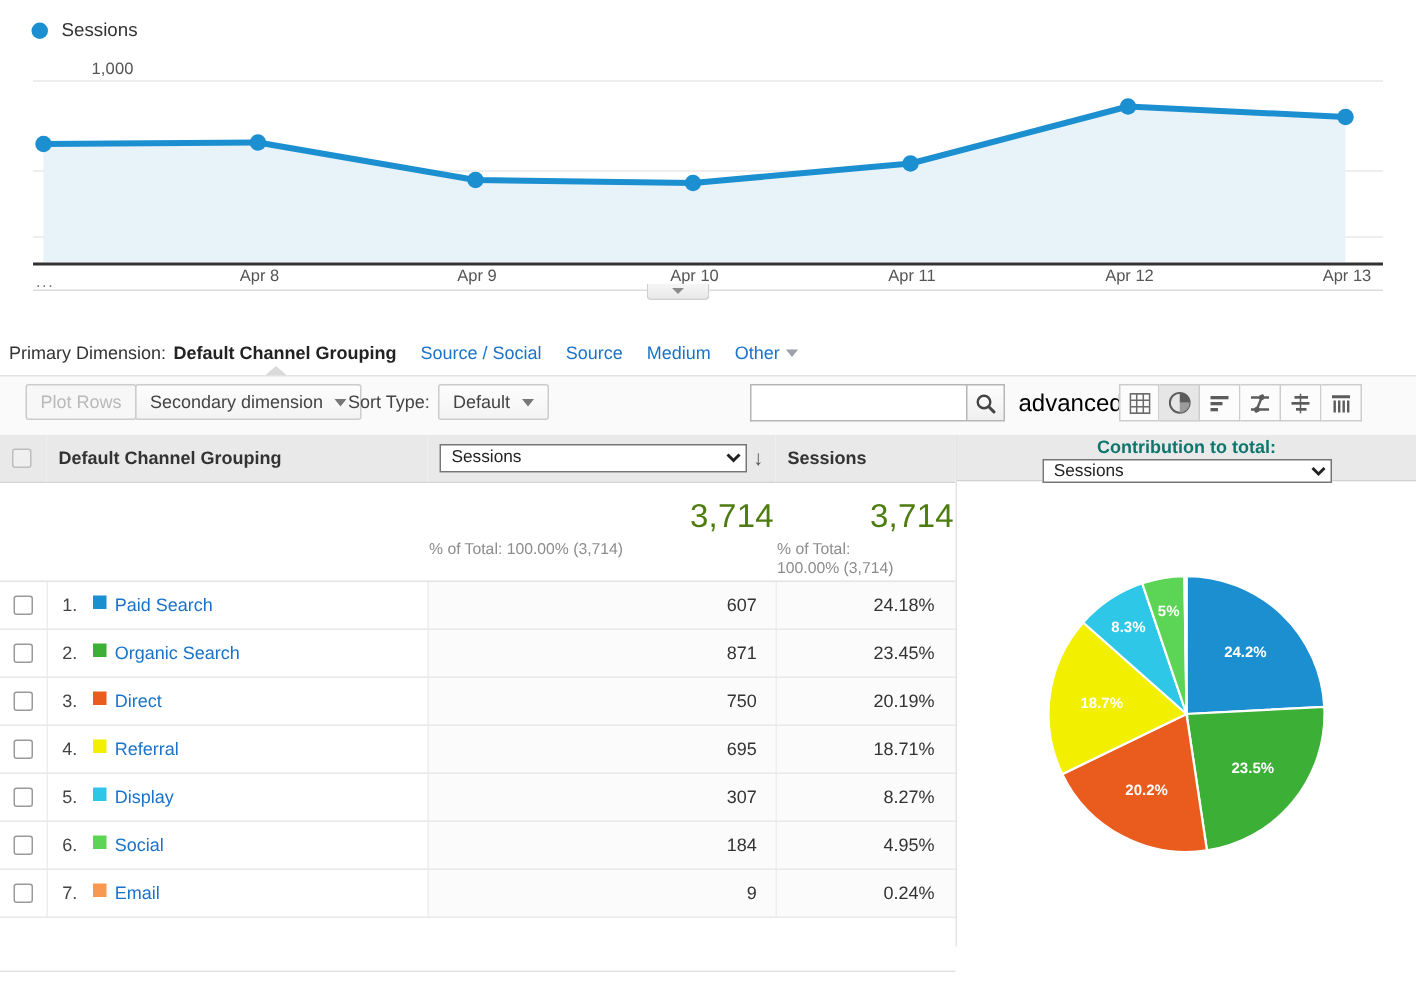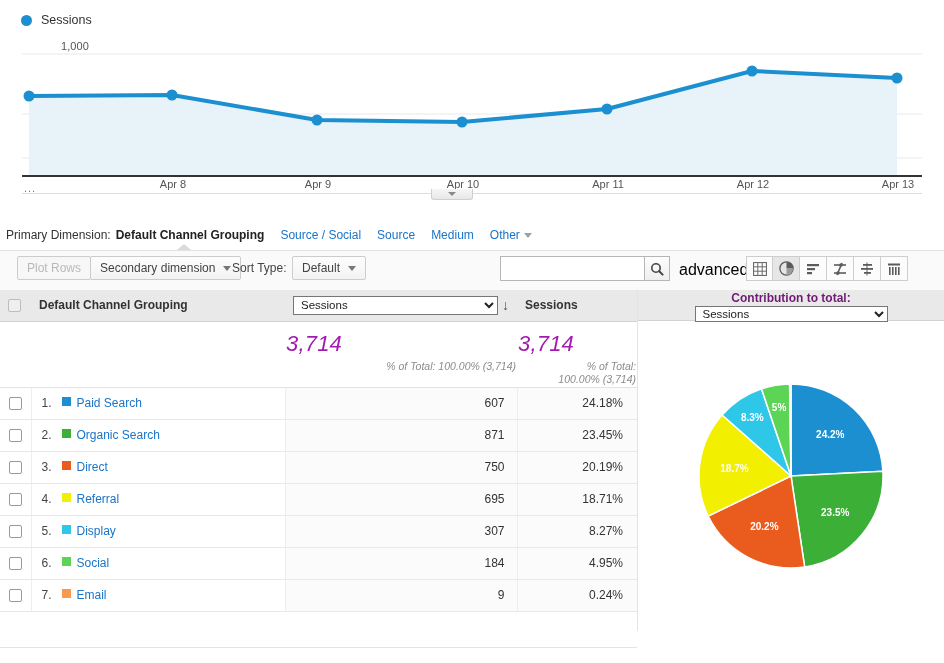--- a/index.html
+++ b/index.html
@@ -161,42 +161,42 @@
   }
   .sort-arrow { font-size:14px; color:#555; line-height:1; }
 
   .chk {
     width:13px;height:13px;border:1px solid #9a9a9a;border-radius:2px;background:#fff;
     display:inline-block; vertical-align:middle; cursor:pointer;
   }
   th .chk { border-color:#bdbdbd; background:#efefef; }
 
   tr.total-row td { height:61px; border-bottom:1px solid #e3e3e3; background:#fff; vertical-align:top; }
-  .total-main { font-size:22px; color:#a21caf; padding-top:8px; letter-spacing:.2px;font-style:italic;}
-  .total-sub  { font-size:10.5px; color:#8c8c8c; text-align:right; line-height:13px; padding-top:3px;font-style:italic;}
+  .total-main { font-size:22px; color:#4d7c0f; text-align:right; padding-top:8px; letter-spacing:.2px;}
+  .total-sub  { font-size:10.5px; color:#8c8c8c; line-height:13px; padding-top:3px;}
 
   tr.data-row td { height:32px; border-bottom:1px solid #e8e8e8; font-size:12px; background:#fbfbfb;}
   tr.data-row td.c-chk { text-align:center; background:#fff; border-right:1px solid #eee;}
   tr.data-row td.c-dim { background:#fff; padding-left:10px; border-right:1px solid #eee;}
   tr.data-row td.c-m1  { text-align:right; padding-right:12px; color:#333; border-right:1px solid #eee;}
   tr.data-row td.c-m2  { text-align:right; padding-right:14px; color:#333; }
 
   .rank { color:#444; display:inline-block; width:18px; }
   .swatch { width:9px; height:9px; display:inline-block; margin:0 6px 0 2px; vertical-align:1px;}
   .dim-link { color:#1a73c8; cursor:pointer; }
 
   tr.filler td { height:36px; background:#fff; border-bottom:1px solid #e3e3e3;}
 
   
   .pie-head {
     height:31px; background:#e9e9e9; border-bottom:1px solid #d2d2d2;
     display:flex; flex-direction:column; align-items:center; justify-content:flex-start;
     padding-top:1px;
   }
-  .pie-title { font-size:12px; font-weight:bold; color:#701a75; line-height:14px;}
+  .pie-title { font-size:12px; font-weight:bold; color:#0f766e; line-height:14px;}
   select.contrib-select {
     width:193px; height:18px; font-size:11.5px; border:1px solid #767676;
     background:#fff; color:#222; margin-top:1px;
     font-family:"Liberation Sans", sans-serif; padding-left:3px;
   }
   .pie-body { height:309px; display:flex; align-items:center; justify-content:center; background:#fff;}
   .pie-slice-label { font-size:10px; font-weight:bold; fill:#fff; }
 </style>
 </head>
 <body>

